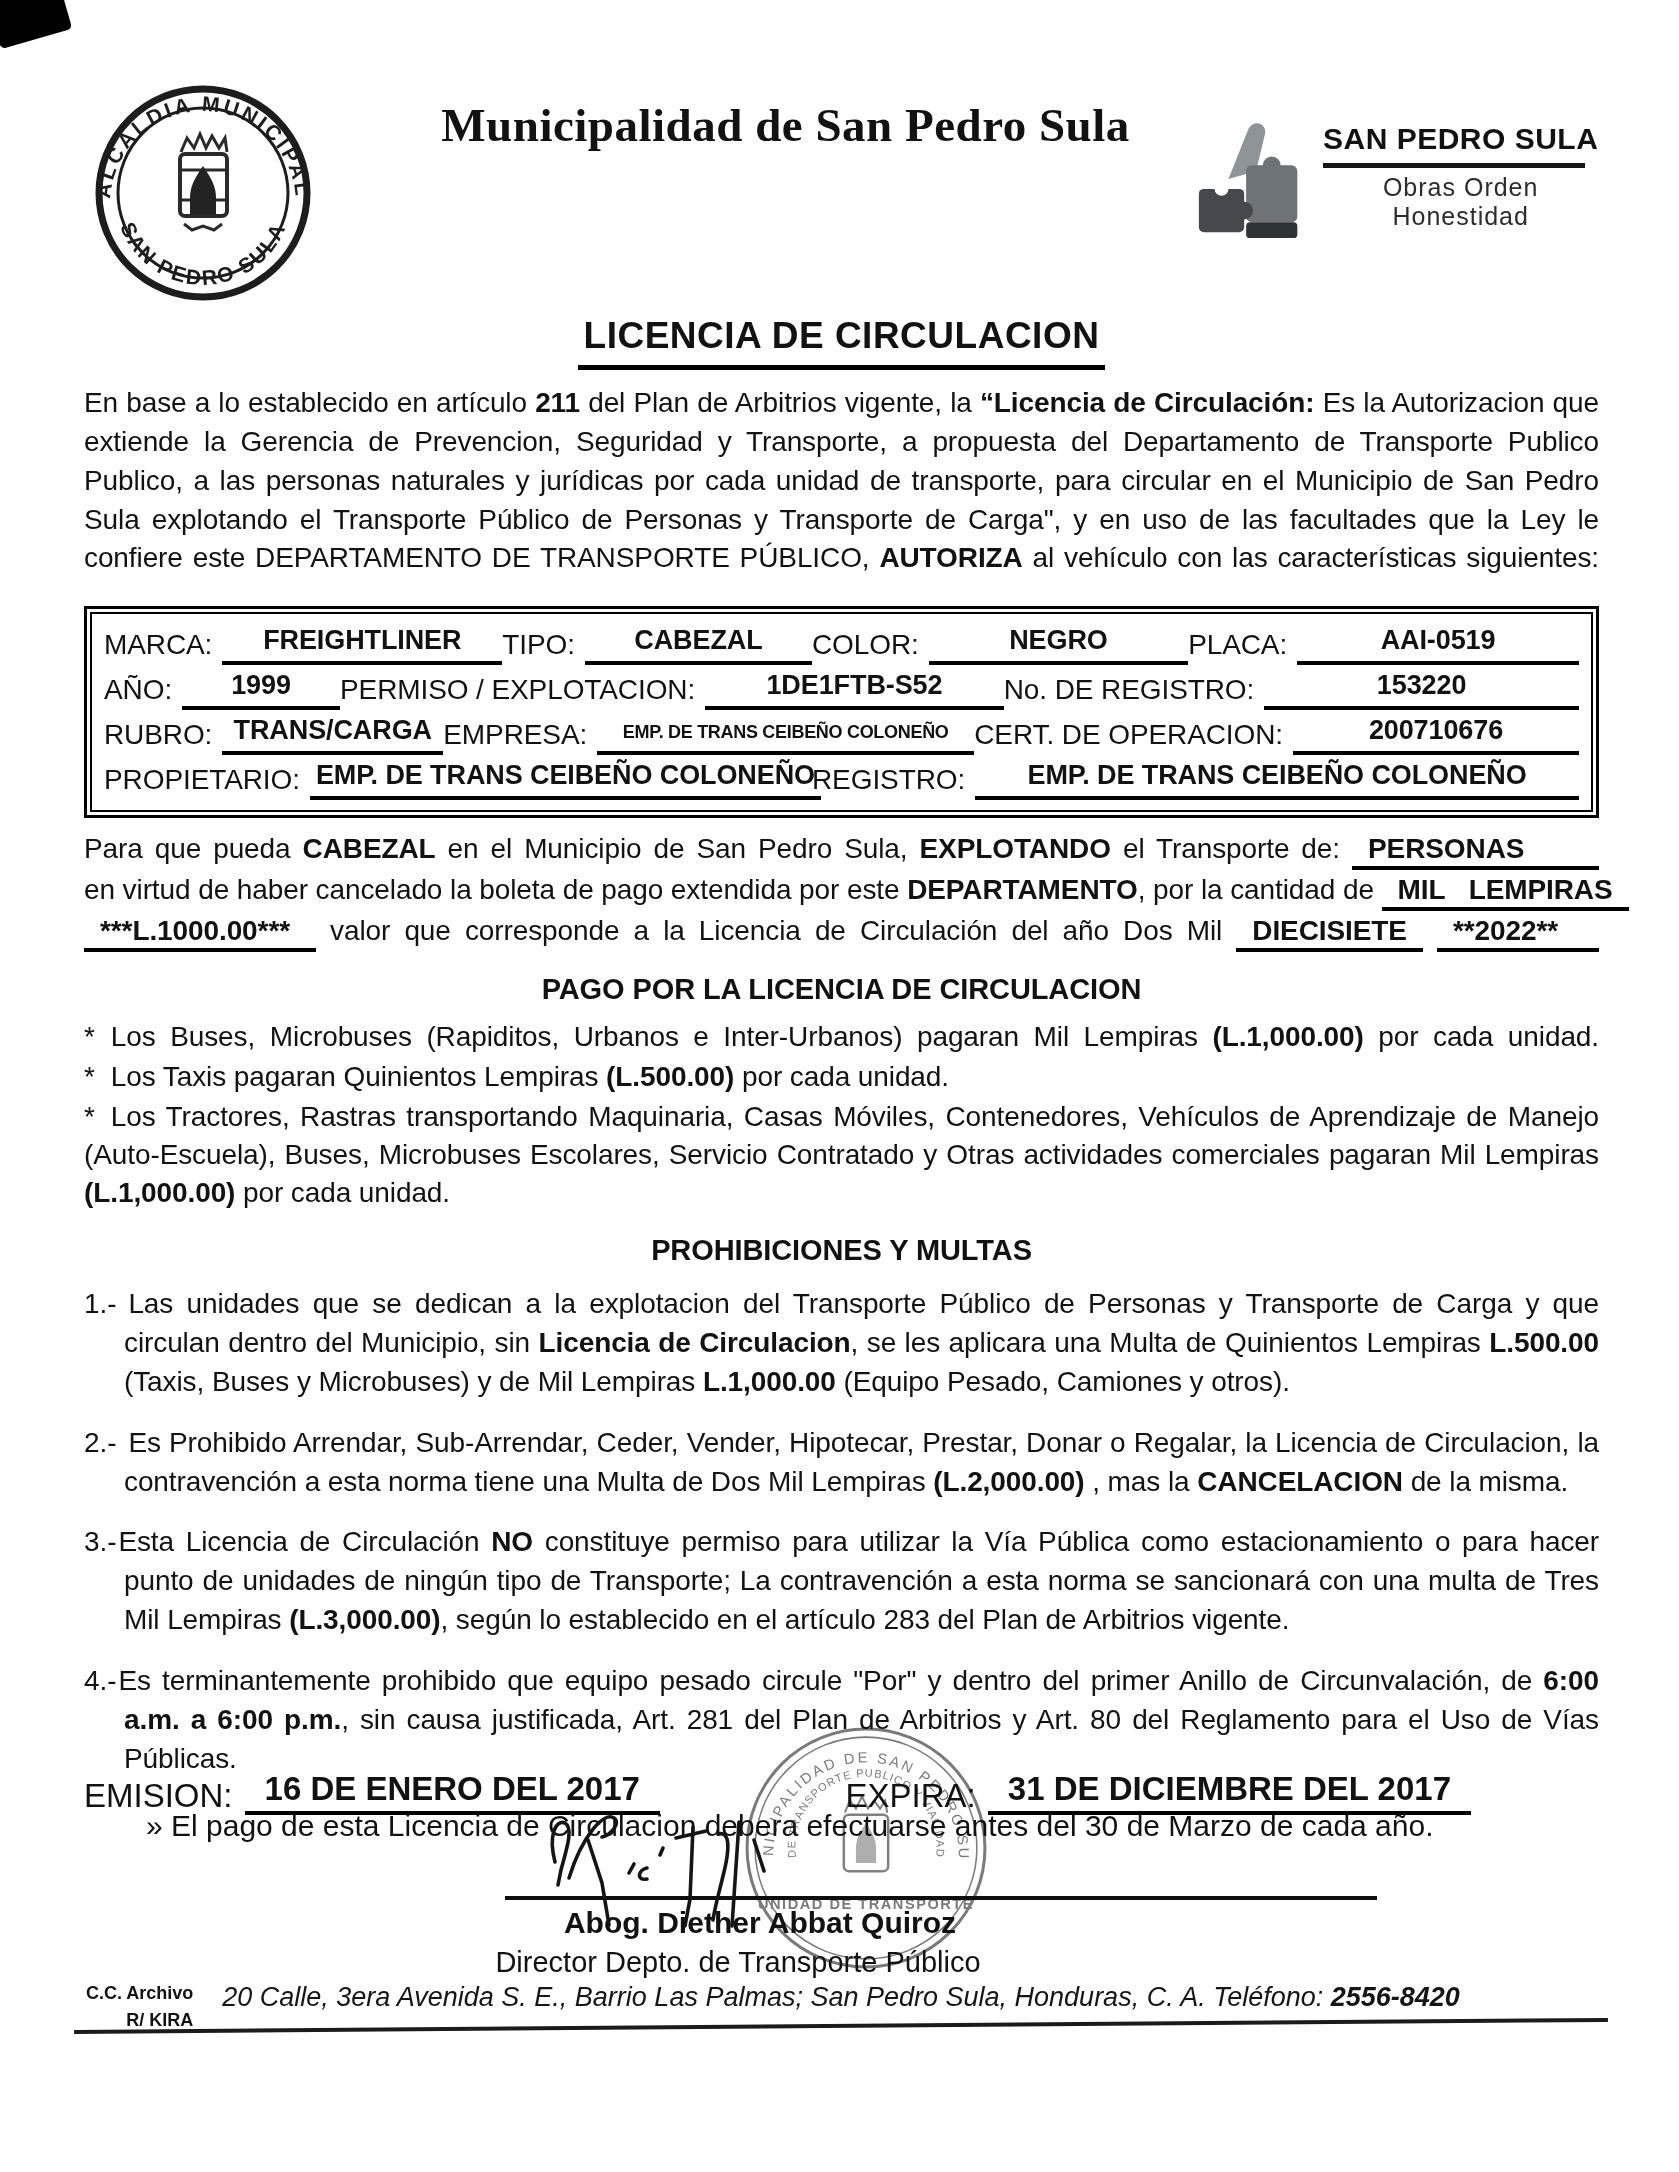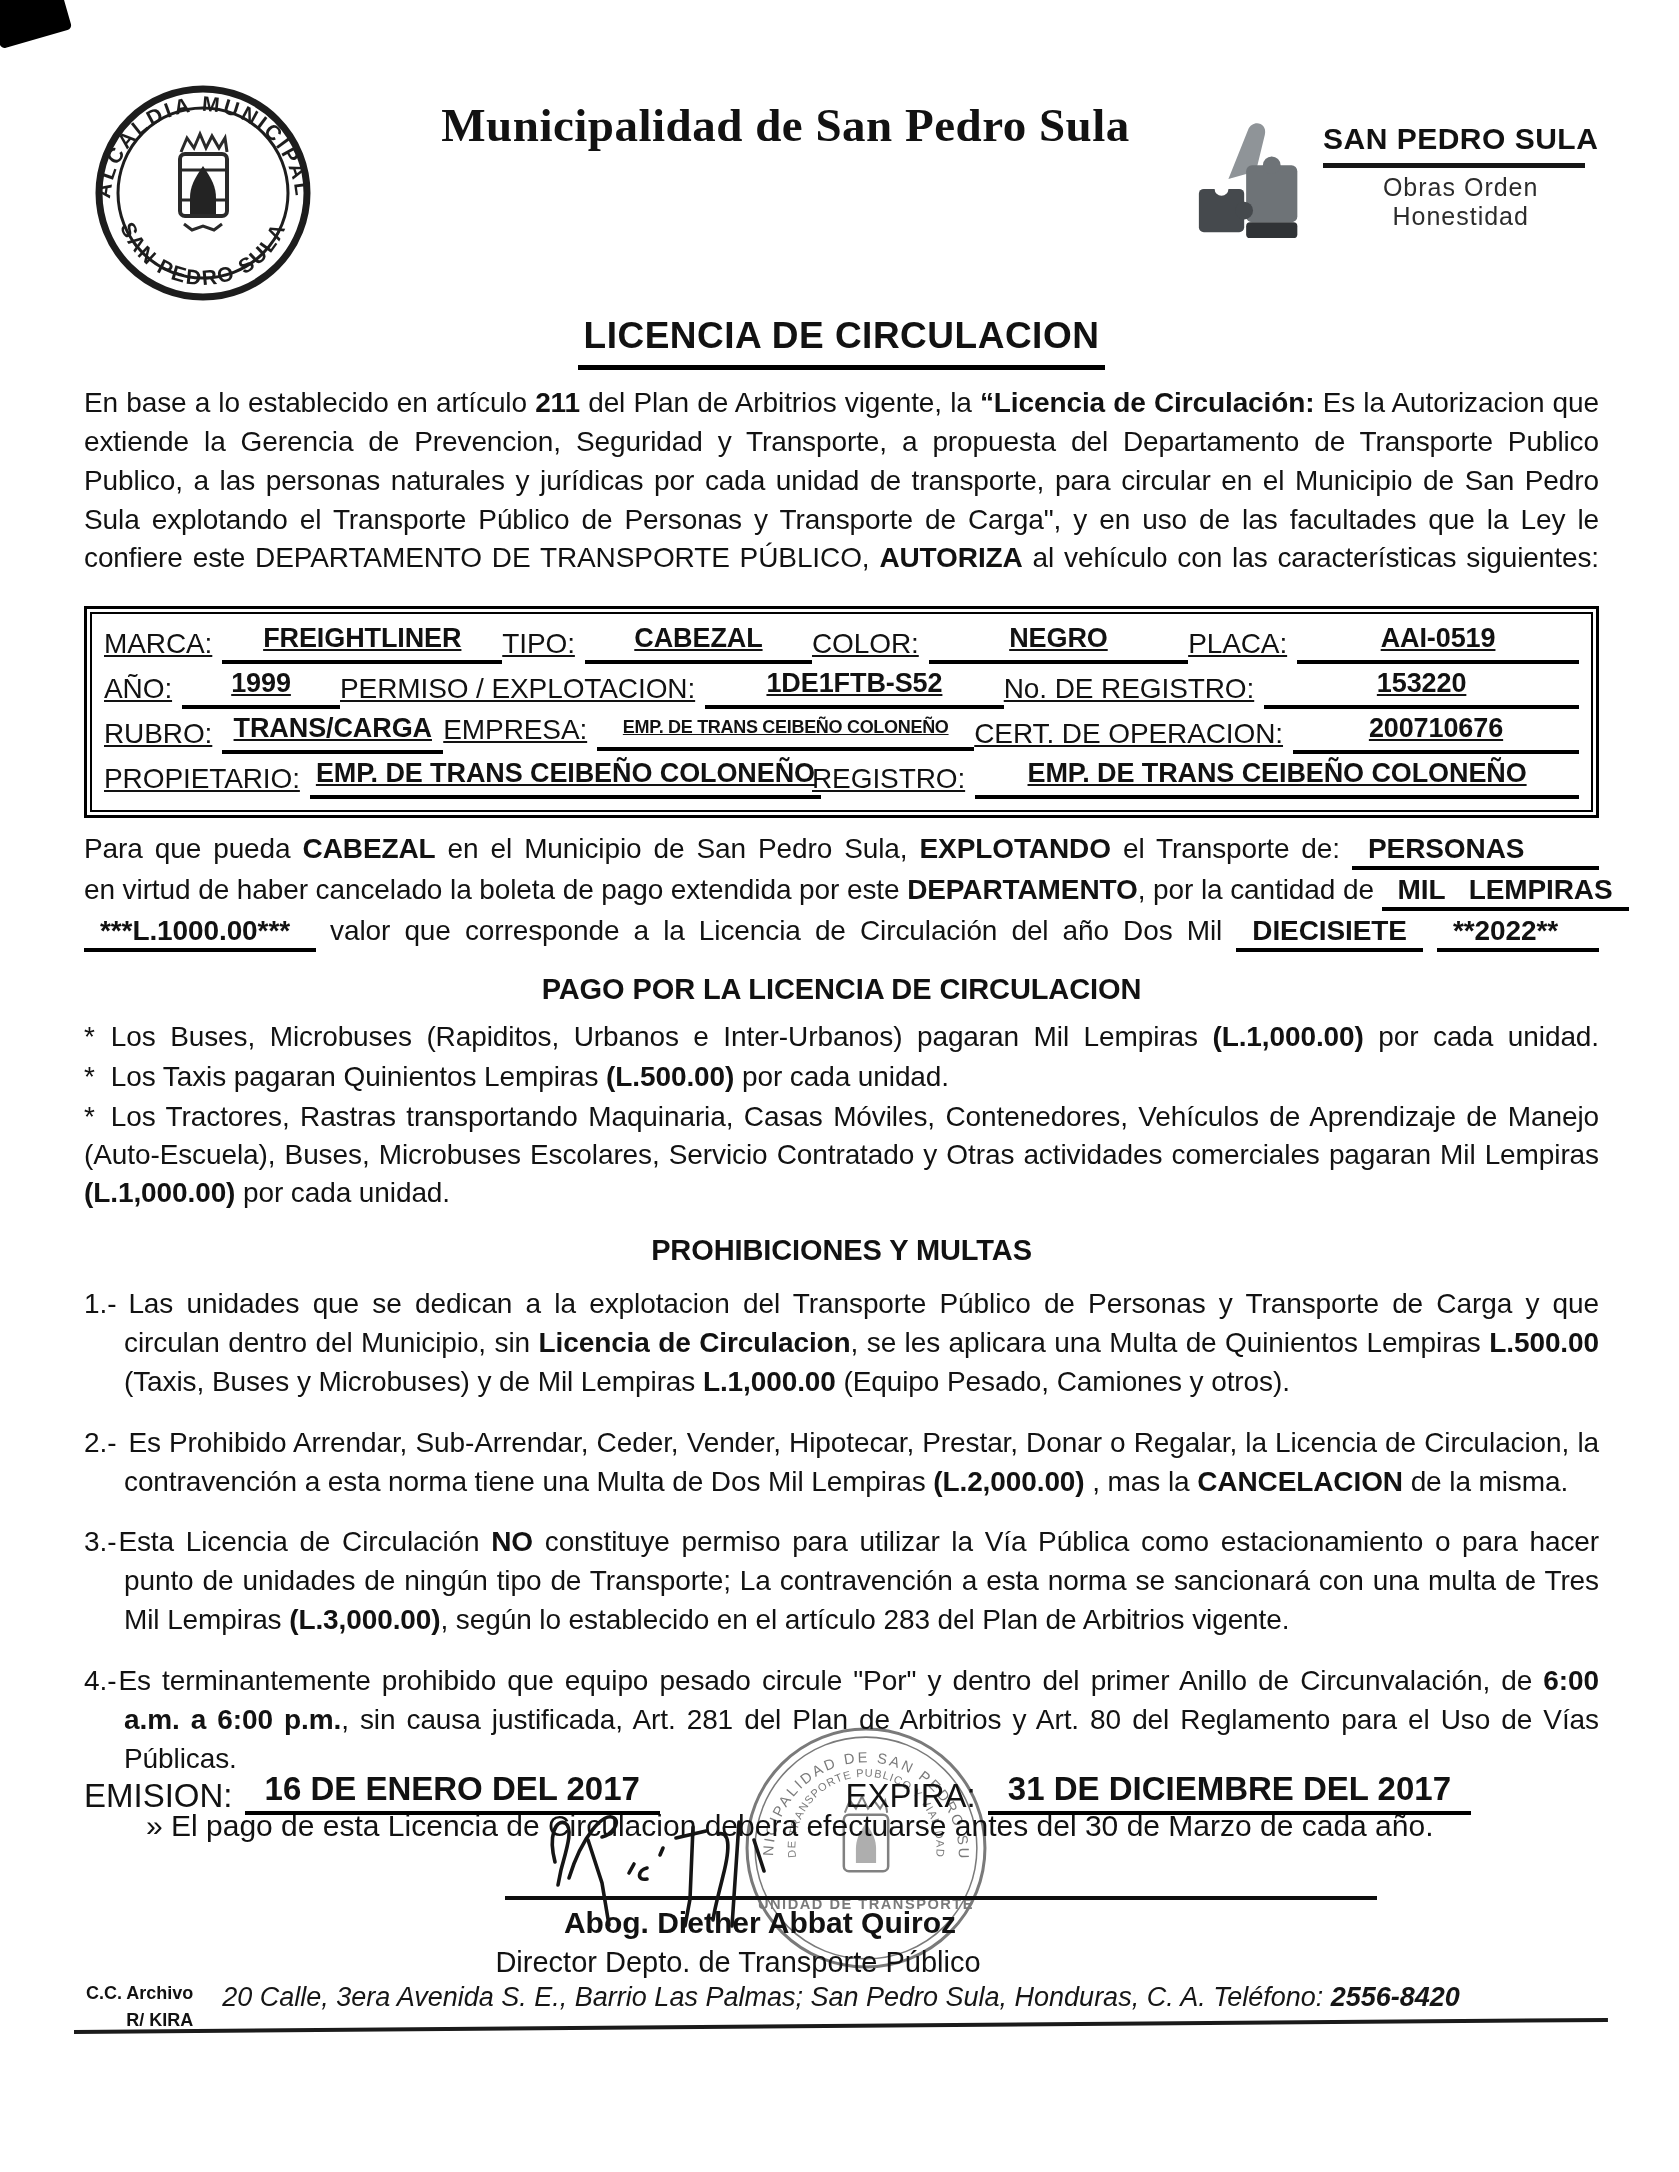--- a/index.html
+++ b/index.html
@@ -24,21 +24,21 @@
              font-family:"Liberation Sans",sans-serif;}
   
   .doc-title{text-align:center;margin-top:8px;}
   .doc-title span{display:inline-block;font-size:37px;font-weight:bold;letter-spacing:.5px;
         border-bottom:5px solid #000;padding:0 6px 3px;}
   
   .intro{margin-top:14px;text-align:justify;text-align-last:justify;line-height:1.39;}
   
   .vtable-outer{margin-top:10px;border:3px solid #000;padding:3px;}
   .vtable-inner{border:2px solid #000;padding:6px 12px 10px;}
-  .vrow{display:flex;align-items:flex-start;height:45px;text-decoration:underline;}
+  .vrow{display:flex;align-items:flex-end;height:45px;}
   .cell{display:flex;align-items:flex-end;gap:10px;}
   .cell .lbl{white-space:nowrap;font-size:28px;padding-bottom:1px;}
   .cell .val{flex:1;text-align:center;font-weight:bold;font-size:27px;white-space:nowrap;
         border-bottom:4px solid #000;padding:0 6px 2px;}
   .val.small{font-size:18px;letter-spacing:-.3px;padding-bottom:6px;}
   
   .auth{margin-top:10px;}
   .auth .aline{text-align:justify;text-align-last:justify;height:41px;line-height:41px;white-space:nowrap;
         overflow:visible;}
   .fill{font-weight:bold;border-bottom:4px solid #000;display:inline-block;text-align:center;

